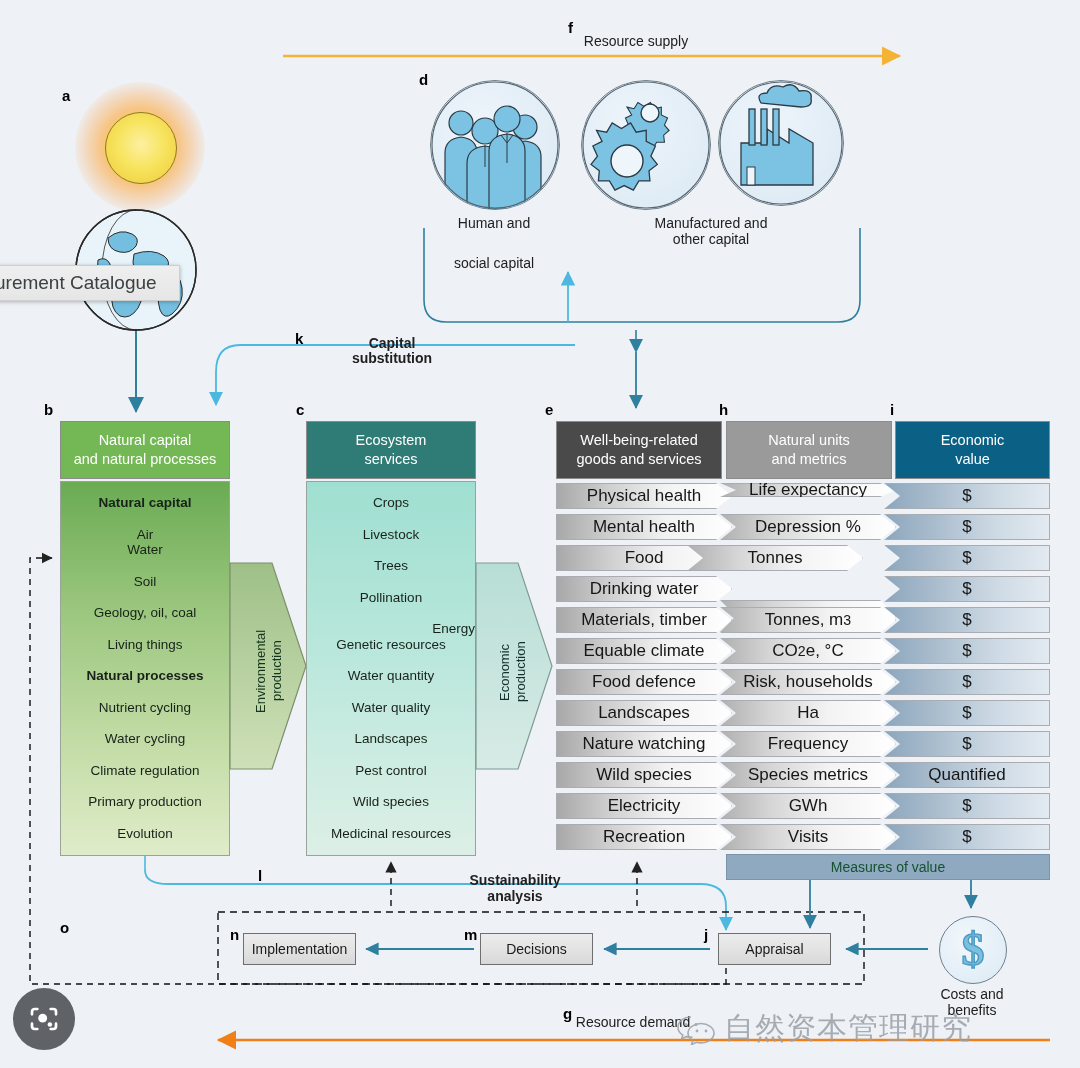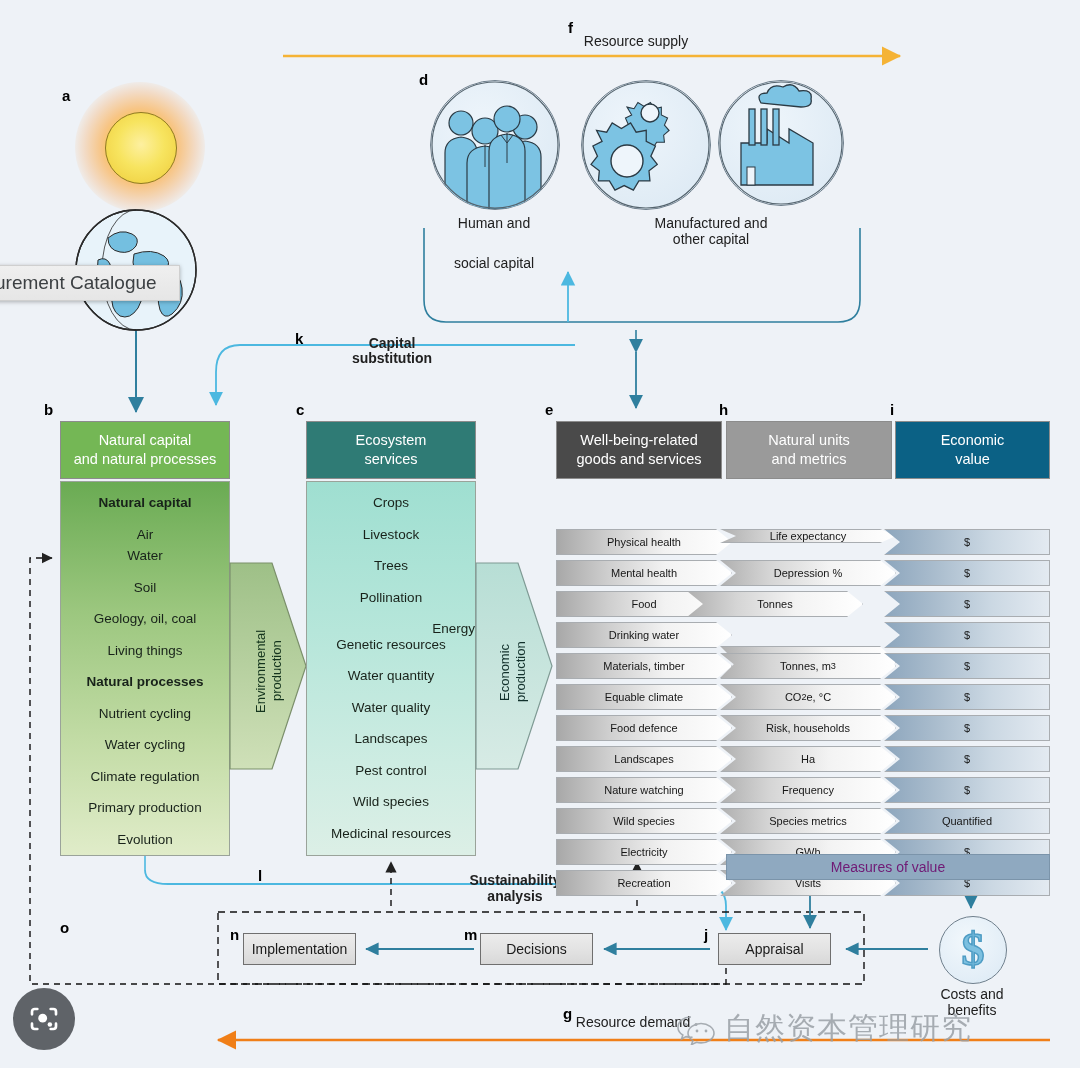--- a/index.html
+++ b/index.html
@@ -52,23 +52,22 @@
   }
   .listbox .li{
     text-align:center;font-size:13.5px;color:#18221a;line-height:1;
   }
   .listbox .li.bold{font-weight:bold;}
 
   
   .rowcell{
     position:absolute;box-sizing:border-box;
     display:flex;align-items:center;justify-content:center;
-    font-size:11px;color:#161616;
+    font-size:17px;color:#161616;
     border:1px solid #a9adb1;
-    margin-top:46px;
   }
   .chev-a{ 
     clip-path:polygon(0 0, calc(100% - 16px) 0, 100% 50%, calc(100% - 16px) 100%, 0 100%);
   }
   .chev-b{
     clip-path:polygon(0 0, calc(100% - 16px) 0, 100% 50%, calc(100% - 16px) 100%, 0 100%, 16px 50%);
   }
   .chev-c{
     clip-path:polygon(0 0, 100% 0, 100% 100%, 0 100%, 16px 50%);
   }
@@ -101,21 +100,21 @@
     border:1px solid #6f6f6f;
     display:flex;align-items:center;justify-content:center;
     font-size:14px;color:#1a1a1a;
   }
 
   
   .measband{
     position:absolute;box-sizing:border-box;
     background:#8fa9c0;border:1px solid #7b94aa;
     display:flex;align-items:center;justify-content:center;
-    color:#701a75;font-size:14px;
+    color:#14532d;font-size:14px;
   }
 
   
   .tooltip{
     position:absolute;box-sizing:border-box;
     background:linear-gradient(180deg,#efefef 0%,#e6e6e6 100%);
     border:1px solid #cfcfcf;
     box-shadow:0 1px 4px rgba(0,0,0,.28);
     display:flex;align-items:center;
     font-size:19px;color:#3c4043;
@@ -305,21 +304,21 @@
     <div>
       <div>Natural capital</div>
       <div>and natural processes</div>
     </div>
   </div>
 
   <div class="listbox" style="left:60px;top:481px;width:170px;height:375px;
               background:linear-gradient(180deg,#6aab53 0%,#9cc77f 35%,#c3dca6 70%,#e0ecc9 100%);">
     <div class="li bold" style="margin-top:10px;">Natural capital</div>
     <div class="li" style="margin-top:18px;">Air</div>
-    <div class="li" style="margin-top:8px;">Water</div>
+    <div class="li" style="margin-top:2px;">Water</div>
     <div class="li" style="margin-top:18px;">Soil</div>
     <div class="li" style="margin-top:18px;">Geology, oil, coal</div>
     <div class="li" style="margin-top:18px;">Living things</div>
     <div class="li bold" style="margin-top:18px;">Natural processes</div>
     <div class="li" style="margin-top:18px;">Nutrient cycling</div>
     <div class="li" style="margin-top:18px;">Water cycling</div>
     <div class="li" style="margin-top:18px;">Climate regulation</div>
     <div class="li" style="margin-top:18px;">Primary production</div>
     <div class="li" style="margin-top:18px;">Evolution</div>
   </div>

